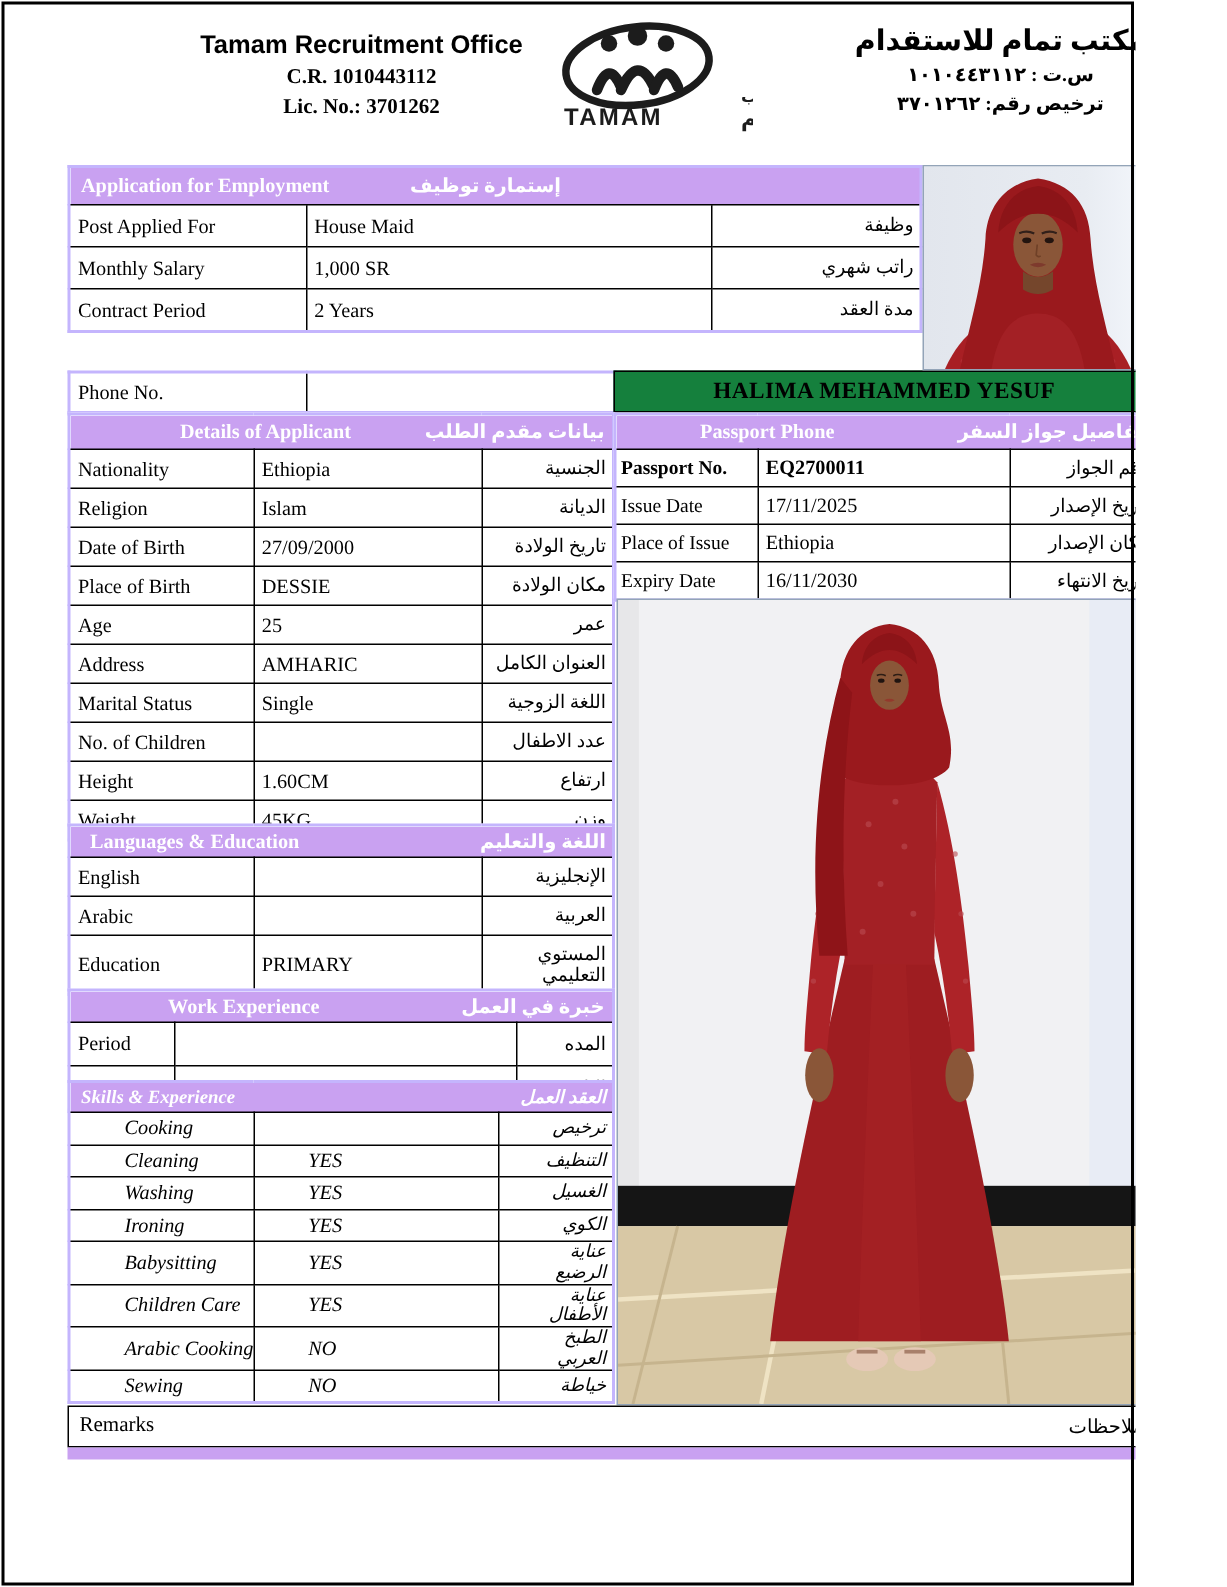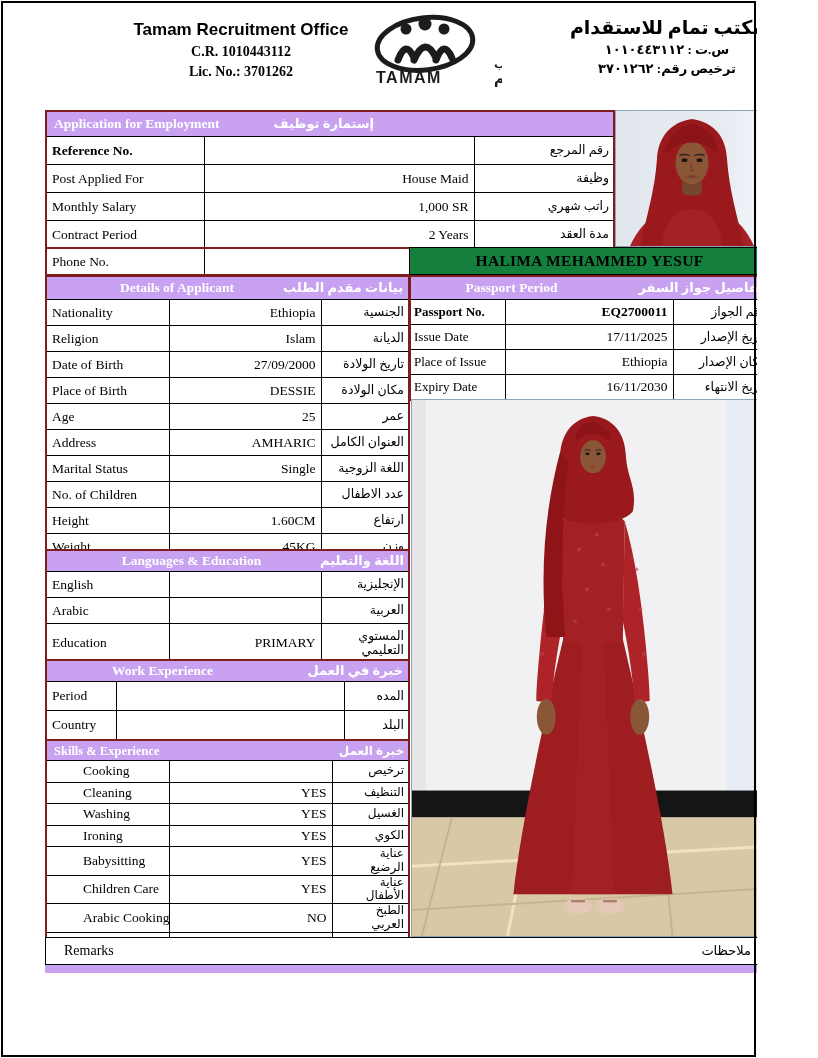--- a/index.html
+++ b/index.html
@@ -11,62 +11,62 @@
   .hdr-left{position:absolute;left:116px;top:20px;width:250px;text-align:center;}
   .hdr-left .l1{font-size:17px;font-weight:bold;font-family:"Liberation Sans","DejaVu Sans",sans-serif;}
   .hdr-left .l2,.hdr-left .l3{font-size:14px;font-weight:bold;margin-top:4px;}
   .logo{position:absolute;left:362px;top:12px;width:140px;height:80px;}
   .hdr-right{position:absolute;left:538px;top:16px;width:258px;text-align:center;direction:rtl;}
   .hdr-right .r1{font-size:19px;font-weight:bold;}
   .hdr-right .r2,.hdr-right .r3{font-size:13px;font-weight:bold;margin-top:3px;}
 
   
   table{position:absolute;border-collapse:collapse;table-layout:fixed;background:#fff;}
-  table{border:2px solid #7f1d1d;}
+  table{border:2px solid #c4b5fd;}
   td{border:1.5px solid #000;font-size:13.5px;padding:0 5px;overflow:hidden;
      white-space:nowrap;vertical-align:middle;}
   td.l{text-align:left;}
-  td.v{text-align:right;}
+  td.v{text-align:left;}
   td.a{direction:rtl;text-align:right;font-size:12.5px;white-space:normal;line-height:1.15;padding:0 4px;}
   td.b, .b{font-weight:bold;}
 
   tr.hr td{background:#c9a1f1;border:1.5px solid #000;padding:0;}
   .hwrap{position:relative;width:100%;height:100%;}
   .hl{position:absolute;top:50%;transform:translateY(-50%);color:#fff;font-weight:bold;font-size:13.5px;white-space:nowrap;}
   .ha{position:absolute;top:50%;transform:translateY(-50%);color:#fff;font-weight:bold;font-size:13px;direction:rtl;white-space:nowrap;}
 
   .t-app{left:45px;top:110px;width:568px;}   .t-app td{height:27px;}   .t-app tr.hr td{height:24px;}
   .h-app .hl{left:7px;} .h-app .ha{left:40%;}
   .t-phone{left:45px;top:247px;width:364px;} .t-phone td{height:25px;}
   .name{position:absolute;left:409px;top:247px;width:361px;height:28px;border:1.5px solid #000;
         display:flex;align-items:center;justify-content:center;font-weight:bold;font-size:15.5px;
         letter-spacing:.3px;background:#15803d;box-sizing:border-box;}
   .t-det{left:45px;top:275px;width:363px;}   .t-det td{height:25px;}   .t-det tr.hr td{height:22px;}
   .h-det .hl{left:0;width:72%;text-align:center;} .h-det .ha{right:5px;}
   .t-lang{left:45px;top:549px;width:363px;}  .t-lang td{height:25px;}  .t-lang tr.hr td{height:20px;}
   .t-lang tr.edu td{height:38px;}
-  .h-lang .hl{left:0;width:80%;text-align:center;} .h-lang .ha{right:4px;}
+  .h-lang .hl{left:13px;width:80%;text-align:left;} .h-lang .ha{right:4px;}
   .t-work{left:45px;top:659px;width:363px;}  .t-work td{height:28px;}  .t-work tr.hr td{height:20px;}
   .h-work .hl{left:0;width:64%;text-align:center;} .h-work .ha{right:5px;}
-  .t-skill{left:45px;top:739px;width:363px;} .t-skill td{height:20.5px;padding-left:36px;} .t-skill tr.hr td{height:19px;}
+  .t-skill{left:45px;top:720px;width:363px;font-style:italic;} .t-skill td{height:20.5px;padding-left:36px;} .t-skill tr.hr td{height:19px;}
   .t-skill td.a{font-size:12px;}
   .h-skill .hl{left:7px;font-size:12.5px;} .h-skill .ha{right:4px;font-size:12px;}
   .t-pass{left:409px;top:275px;width:361px;} .t-pass td{height:24px;}  .t-pass tr.hr td{height:22px;}
   .h-pass .hl{left:0;width:56%;text-align:center;} .h-pass .ha{right:7px;}
   .t-pass td.l{font-size:13px;padding:0 3px;}
 
   
   .photo1{position:absolute;left:615px;top:110px;width:155px;height:137px;border:1px solid #93a4b8;box-sizing:border-box;}
   .photo2{position:absolute;left:411px;top:399px;width:359px;height:538px;border:1px solid #93a4b8;box-sizing:border-box;}
   .photo1 svg,.photo2 svg{display:block;width:100%;height:100%;}
 
   
   .remarks{position:absolute;left:45px;top:937px;width:725px;height:28px;border:1.5px solid #000;
            box-sizing:border-box;display:flex;justify-content:space-between;align-items:center;
-           padding:0 18px;font-size:14px;background:#fff;}
+           padding:0 7px;font-size:14px;background:#fff;}
   .remarks .ar{direction:rtl;font-size:13px;}
   .pbar{position:absolute;left:45px;top:965px;width:725px;height:8px;background:#c9a1f1;}
 </style>
 </head>
 <body>
 
 <div class="page">
   <div class="frame"></div>
 
   <div class="hdr-left">
@@ -109,25 +109,20 @@
         <col style="width:140px">
       </colgroup>
     <tbody>
         <tr class="hr">
           <td colspan="3">
       <div class="hwrap h-app">
         <span class="hl">Application for Employment</span>
         <span class="ha">إستمارة توظيف</span>
       </div>
           </td>
-        </tr>
-    <tr>
-      <td class="l b">Reference No.</td>
-      <td class="v"></td>
-      <td class="a">رقم المرجع</td>
         </tr>
     <tr>
       <td class="l">Post Applied For</td>
       <td class="v">House Maid</td>
       <td class="a">وظيفة</td>
         </tr>
     <tr>
       <td class="l">Monthly Salary</td>
       <td class="v">1,000 SR</td>
       <td class="a">راتب شهري</td>
@@ -321,21 +316,21 @@
     <colgroup>
         <col style="width:123px">
         <col style="width:163px">
         <col style="width:77px">
       </colgroup>
     <tbody>
         <tr class="hr">
           <td colspan="3">
       <div class="hwrap h-skill">
         <span class="hl">Skills &amp; Experience</span>
-        <span class="ha">خبرة العمل</span>
+        <span class="ha">العقد العمل</span>
       </div>
           </td>
         </tr>
     <tr>
       <td class="l">Cooking</td>
       <td class="v"></td>
       <td class="a">ترخيص</td>
         </tr>
     <tr>
       <td class="l">Cleaning</td>
@@ -378,21 +373,21 @@
   <table class="t-pass">
     <colgroup>
         <col style="width:95px">
         <col style="width:168px">
         <col style="width:98px">
       </colgroup>
     <tbody>
         <tr class="hr">
           <td colspan="3">
       <div class="hwrap h-pass">
-        <span class="hl">Passport Period</span>
+        <span class="hl">Passport Phone</span>
         <span class="ha">تفاصيل جواز السفر</span>
       </div>
           </td>
         </tr>
     <tr>
       <td class="l b">Passport No.</td>
       <td class="v b">EQ2700011</td>
       <td class="a">رقم الجواز</td>
         </tr>
     <tr>

